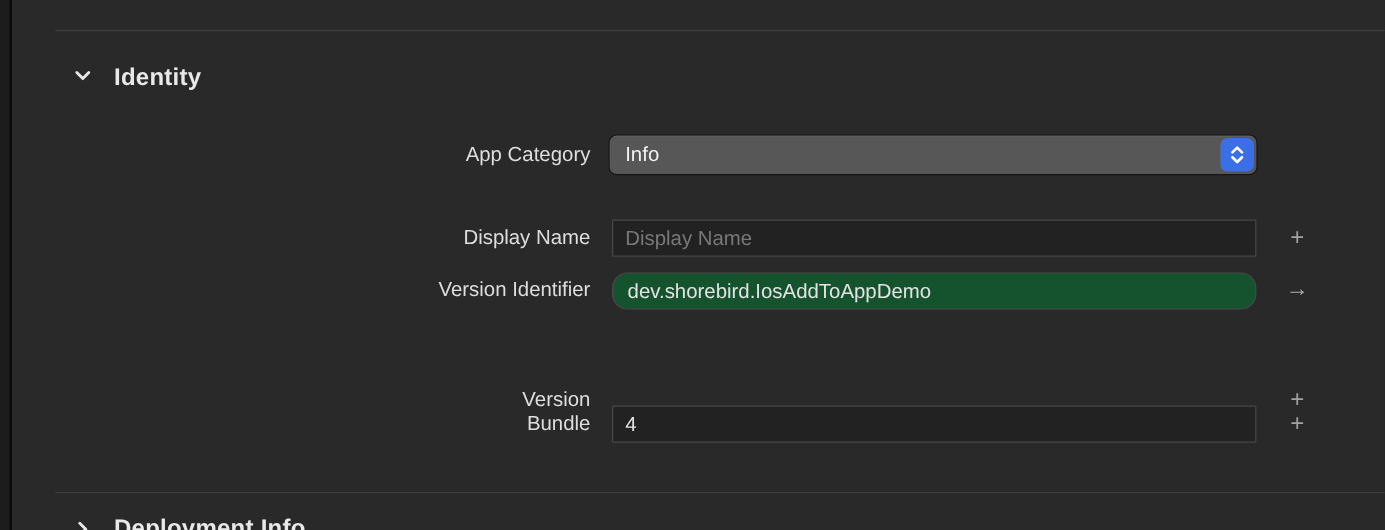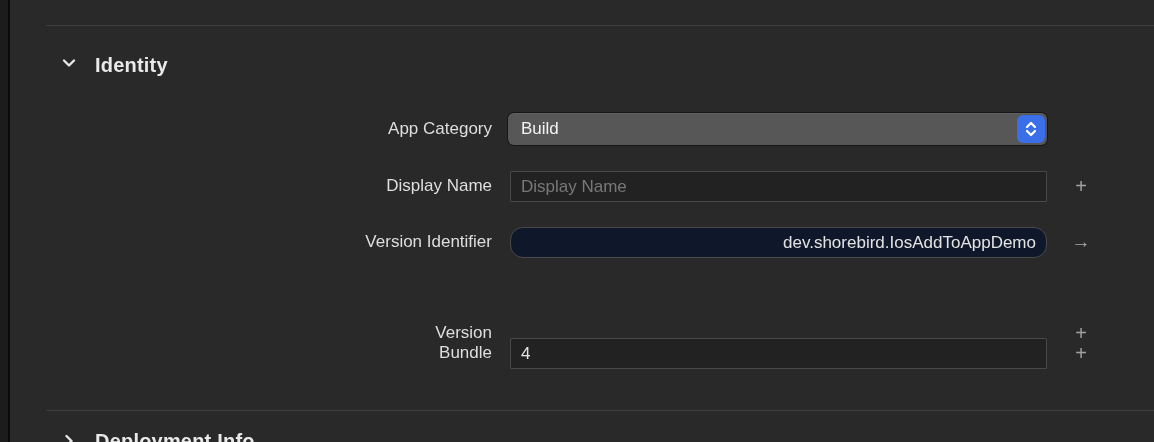--- a/index.html
+++ b/index.html
@@ -28,21 +28,21 @@
     height: 28px;
   }
   .section-header .chev { width: 18px; height: 18px; display: flex; align-items: center; justify-content: center; cursor: pointer; }
   .section-title {
     font-size: 20px; font-weight: 700; color: #e9e9e9;
     letter-spacing: 0.2px;
   }
 
   .row { position: absolute; left: 0; width: 1038px; height: 32px; }
   .row-1 { top: 113px; }
-  .row-2 { top: 170px; }
+  .row-2 { top: 182px; }
   .row-3 { top: 226px; }
   .row-4 { top: 269px; margin-top: 48px; }
   .row-5 { top: 337px; }
 
   .row .label {
     position: absolute; left: 0; top: 0; width: 492px; height: 32px;
     line-height: 32px; text-align: right;
     font-size: 17px; color: #dedede;
   }
   .control-slot { position: absolute; left: 510px; top: 0; width: 537px; height: 32px; }
@@ -74,24 +74,23 @@
     border-radius: 1px;
     color: #e3e3e3;
     font-size: 17px;
     font-family: "Liberation Sans", sans-serif;
     padding: 0 10px;
     outline: none;
   }
   .text-field::placeholder { color: #787878; opacity: 1; }
   .text-field.rounded {
     border-radius: 13px;
-    background: #0f172a;
+    background: #14532d;
     border-color: #4a4a4a;
     padding-left: 12px;
-    text-align: right;
   }
 
   .row-action {
     position: absolute; left: 1066px; top: 0; width: 30px; height: 32px;
     display: flex; align-items: center; justify-content: center;
     color: #a2a2a2; font-size: 20px; line-height: 32px;
     cursor: pointer; user-select: none;
   }
   .row-action.arrow { font-size: 19px; color: #adadad; }
 
@@ -114,21 +113,21 @@
       <polyline points="3,5.5 8,10.5 13,5.5" fill="none" stroke="#e6e6e6" stroke-width="2.4" stroke-linecap="round" stroke-linejoin="round"></polyline>
     </svg>
   </span>
   <span class="section-title">Identity</span>
 </div>
 
 <div class="row row-1">
   <span class="label">App Category</span>
   <div class="control-slot">
     <div class="popup">
-      <span class="popup-value">Build</span>
+      <span class="popup-value">Info</span>
       <span class="stepper" style="background:#3b6fe8;">
         <svg width="14" height="18" viewBox="0 0 14 18">
           <polyline points="3,7 7,3 11,7" fill="none" stroke="#ffffff" stroke-width="2.2" stroke-linecap="round" stroke-linejoin="round"></polyline>
           <polyline points="3,11 7,15 11,11" fill="none" stroke="#ffffff" stroke-width="2.2" stroke-linecap="round" stroke-linejoin="round"></polyline>
         </svg>
       </span>
     </div>
   </div>
 </div>
 

